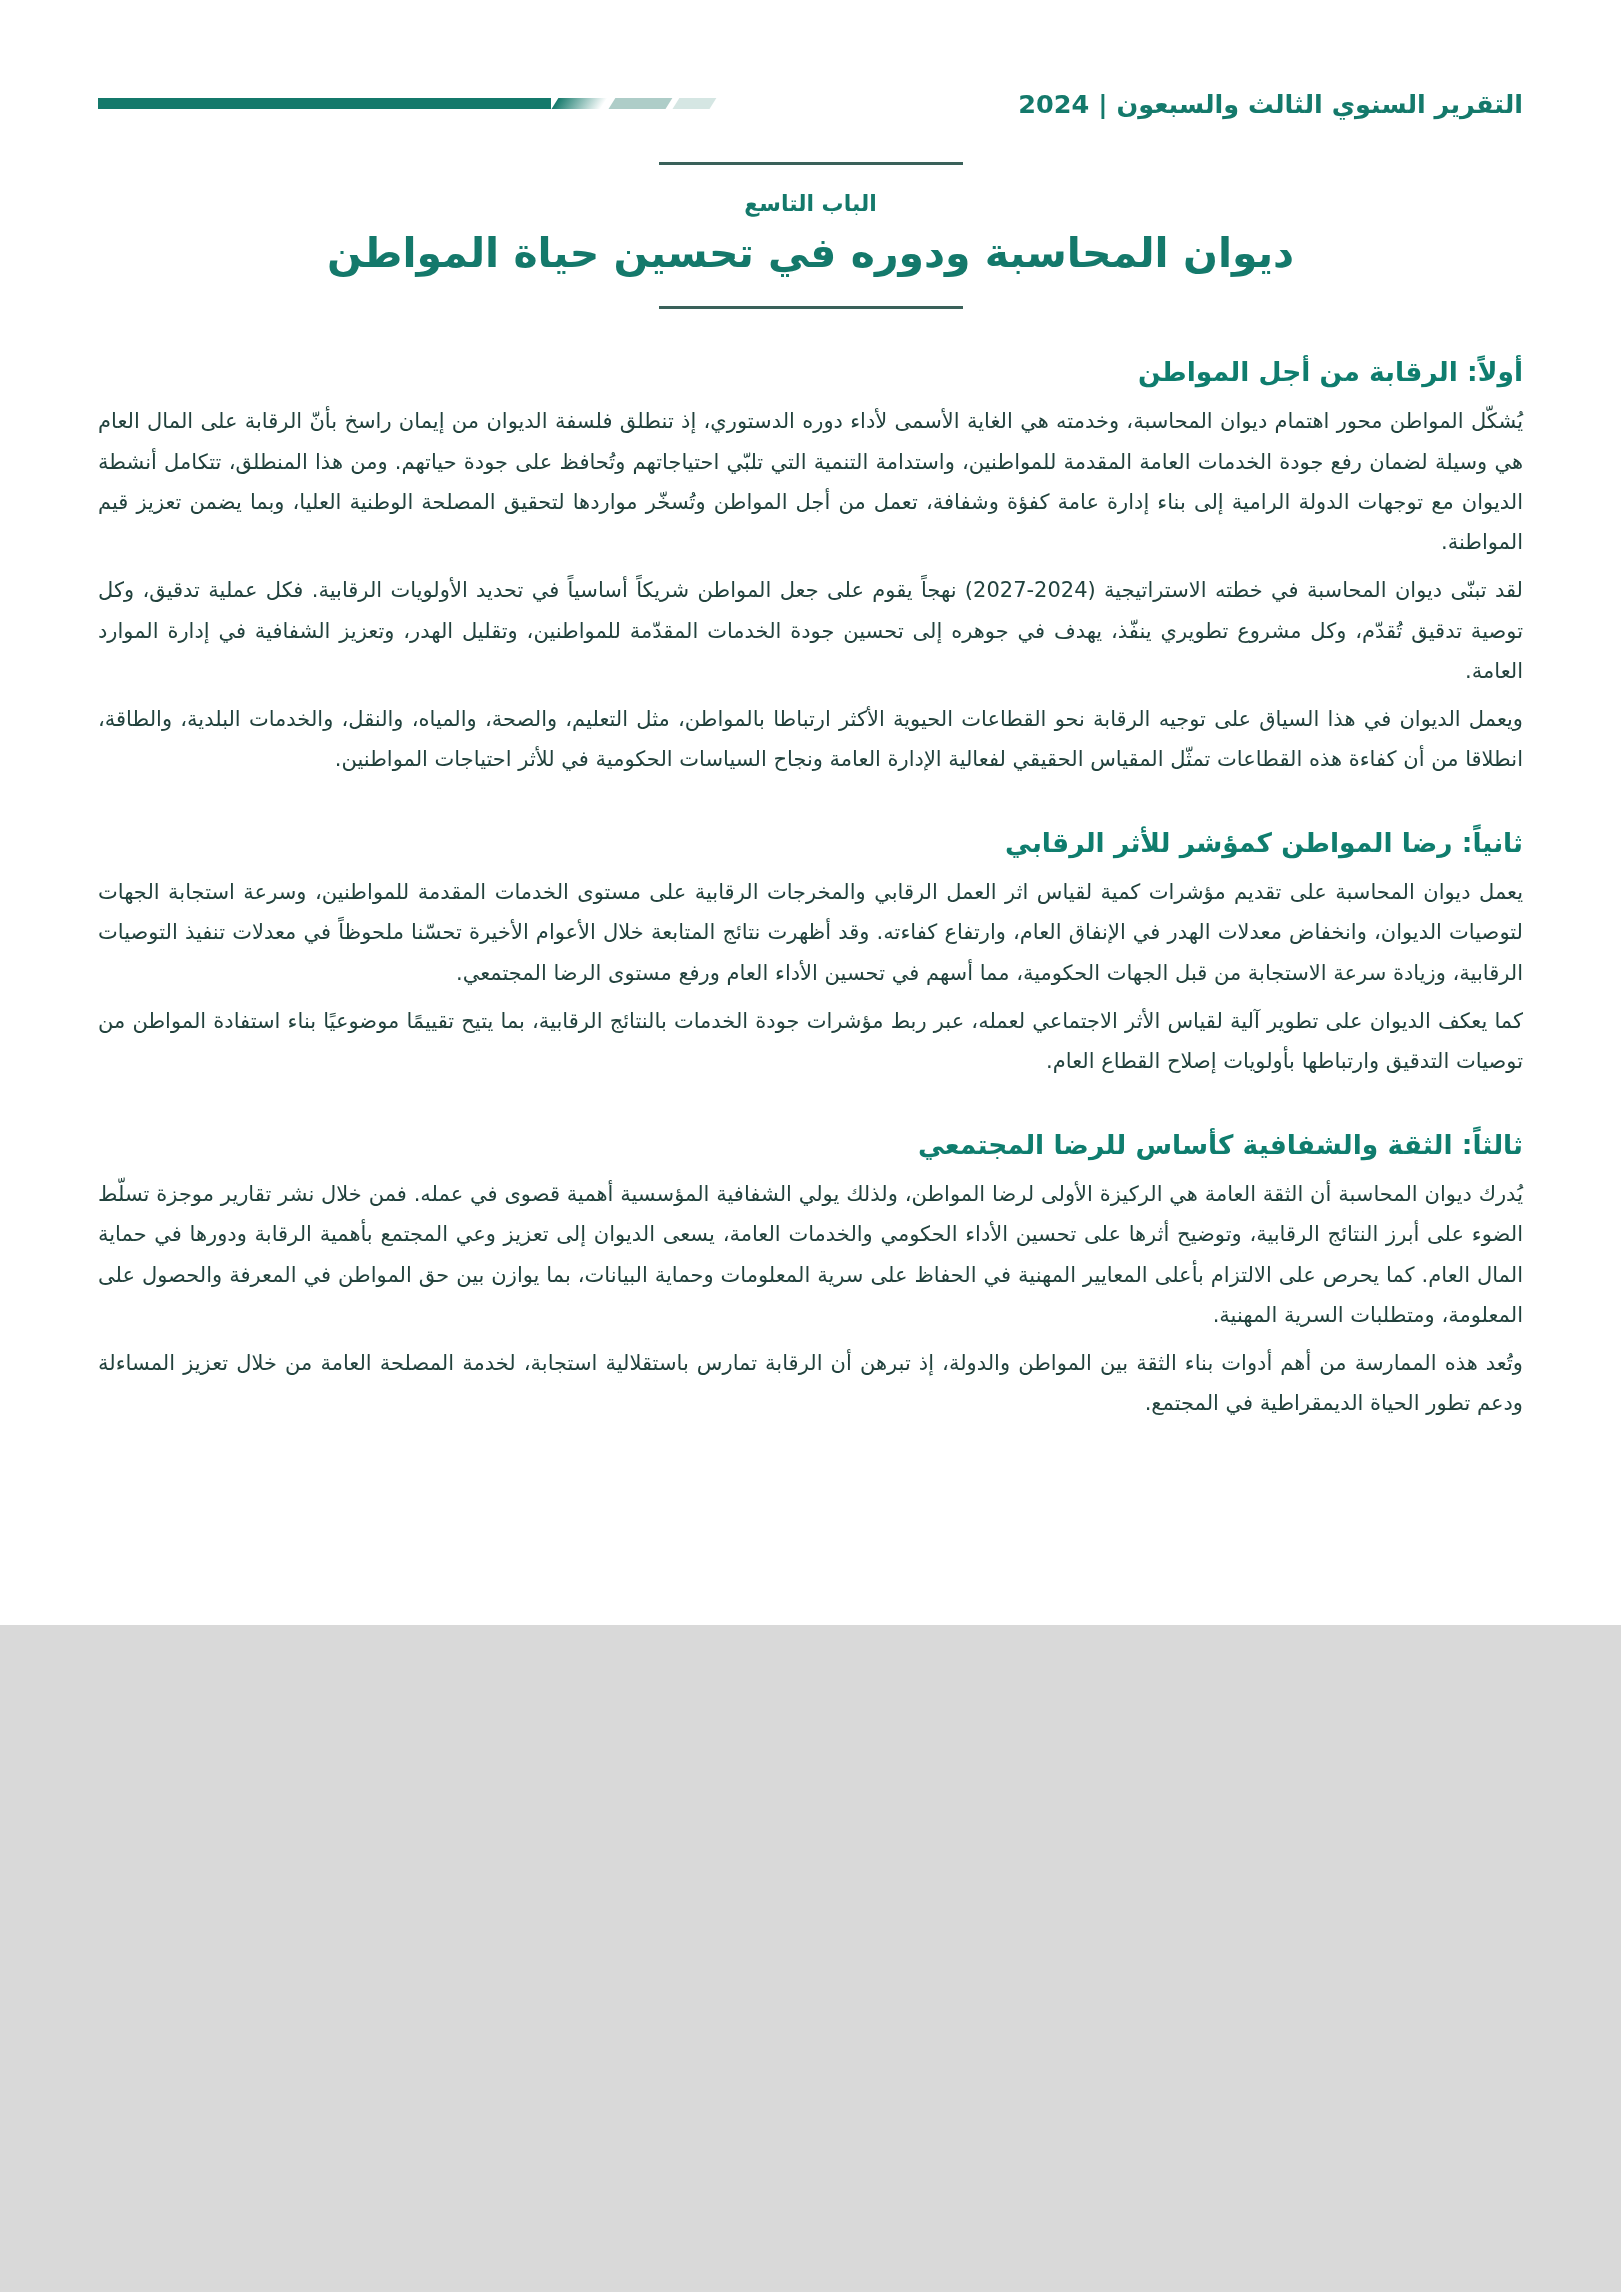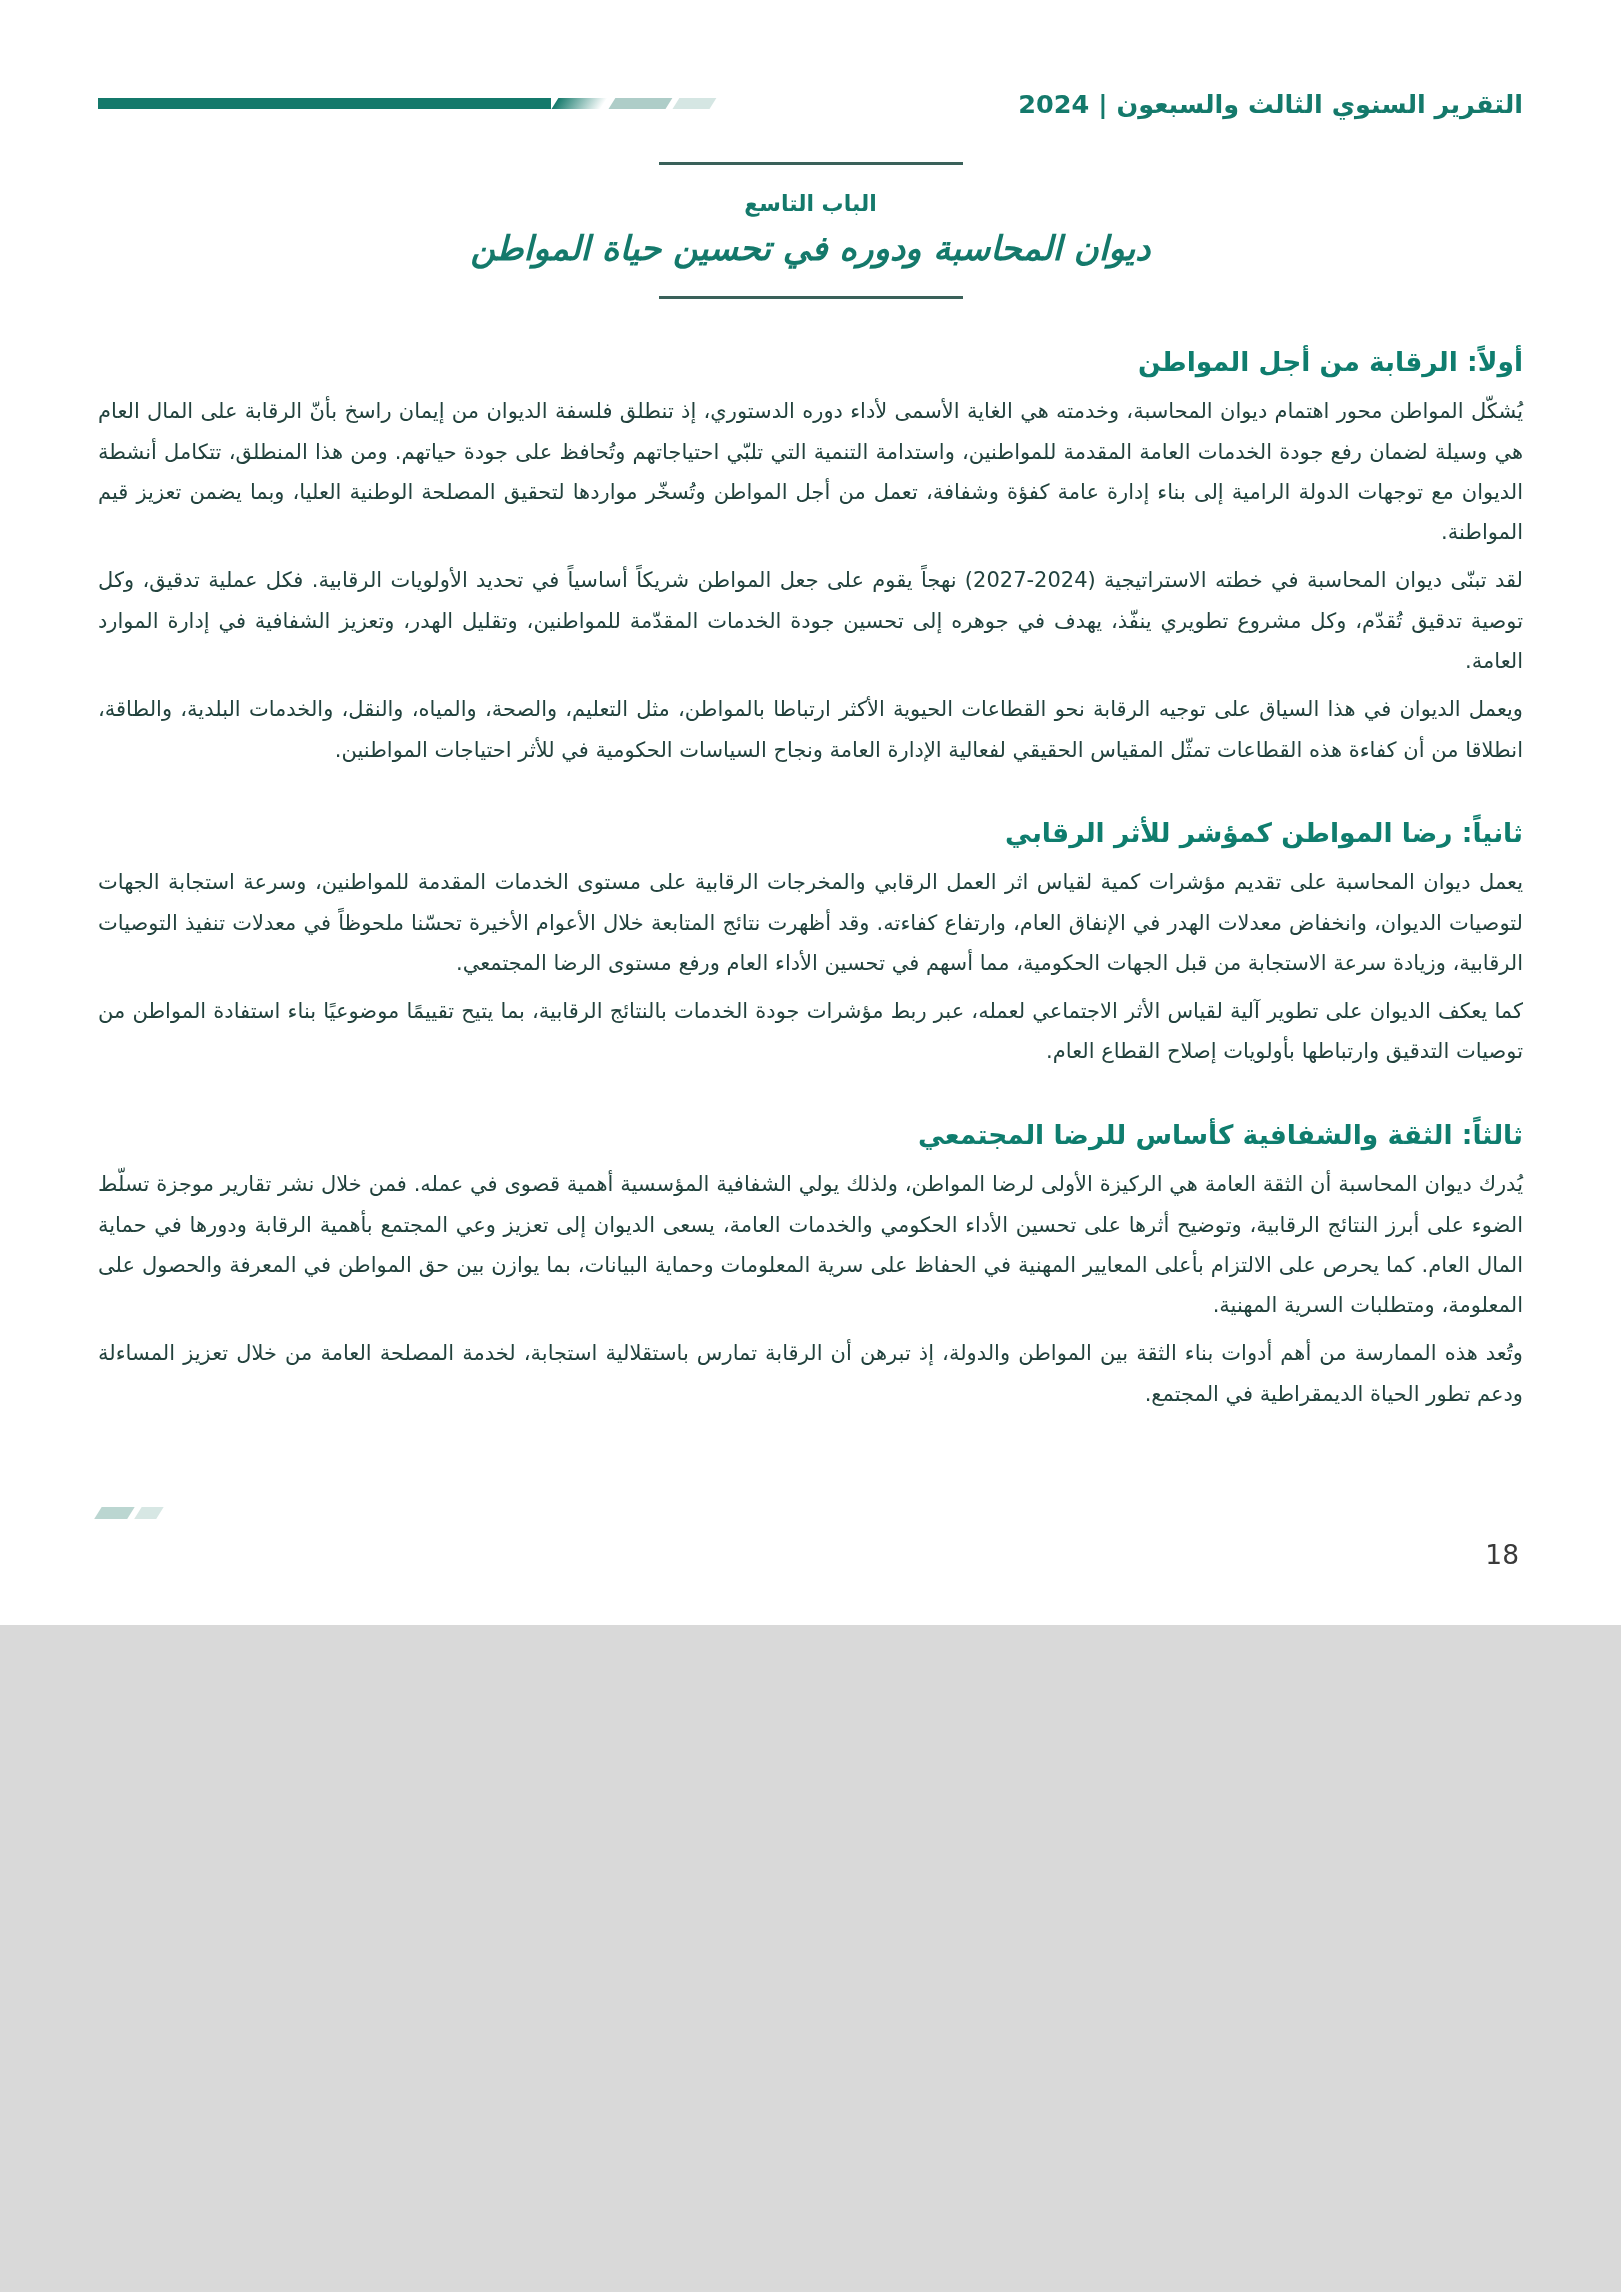--- a/index.html
+++ b/index.html
@@ -33,21 +33,21 @@
   .header-title {
     direction:rtl; white-space:nowrap;
     font-size:25.5px; font-weight:bold; color:#14796b;
   }
 
   
   .content { padding:0 98px; }
   .chapter { padding-top:162px; text-align:center; color:#14796b; }
   .chapter-rule { width:304px; height:2.9px; background:#3a615a; margin:0 auto; }
   .chapter-kicker { margin-top:25.5px; font-size:22px; font-weight:bold; line-height:1.3; }
-  .chapter-title  { margin-top:5.9px;  font-size:34px; font-weight:bold; line-height:1.4;font-style:italic; }
+  .chapter-title  { margin-top:5.9px;  font-size:41px; font-weight:bold; line-height:1.4; }
   .chapter .chapter-rule.bottom { margin-top:23.5px; }
 
   
   .section { }
   .section-heading {
     margin-top:43px; margin-bottom:9.8px;
     font-size:26.5px; font-weight:bold; color:#0f7d6e;
     line-height:1.5;
   }
   .para {
@@ -111,22 +111,15 @@
     </section>
 
     <section class="section">
       <h2 class="section-heading">ثالثاً: الثقة والشفافية كأساس للرضا المجتمعي</h2>
       <p class="para">يُدرك ديوان المحاسبة أن الثقة العامة هي الركيزة الأولى لرضا المواطن، ولذلك يولي الشفافية المؤسسية أهمية قصوى في عمله. فمن خلال نشر تقارير موجزة تسلّط الضوء على أبرز النتائج الرقابية، وتوضيح أثرها على تحسين الأداء الحكومي والخدمات العامة، يسعى الديوان إلى تعزيز وعي المجتمع بأهمية الرقابة ودورها في حماية المال العام. كما يحرص على الالتزام بأعلى المعايير المهنية في الحفاظ على سرية المعلومات وحماية البيانات، بما يوازن بين حق المواطن في المعرفة والحصول على المعلومة، ومتطلبات السرية المهنية.</p>
       <p class="para">وتُعد هذه الممارسة من أهم أدوات بناء الثقة بين المواطن والدولة، إذ تبرهن أن الرقابة تمارس باستقلالية استجابة، لخدمة المصلحة العامة من خلال تعزيز المساءلة ودعم تطور الحياة الديمقراطية في المجتمع.</p>
     </section>
 
   </main>
 
-  <footer class="page-footer">
-    <div class="footer-deco">
-      <span class="fseg fseg-1"></span>
-      <span class="fseg fseg-2"></span>
-    </div>
-    <div class="page-number">18</div>
-  </footer>
 
 </div>
 
 
 </body></html>

